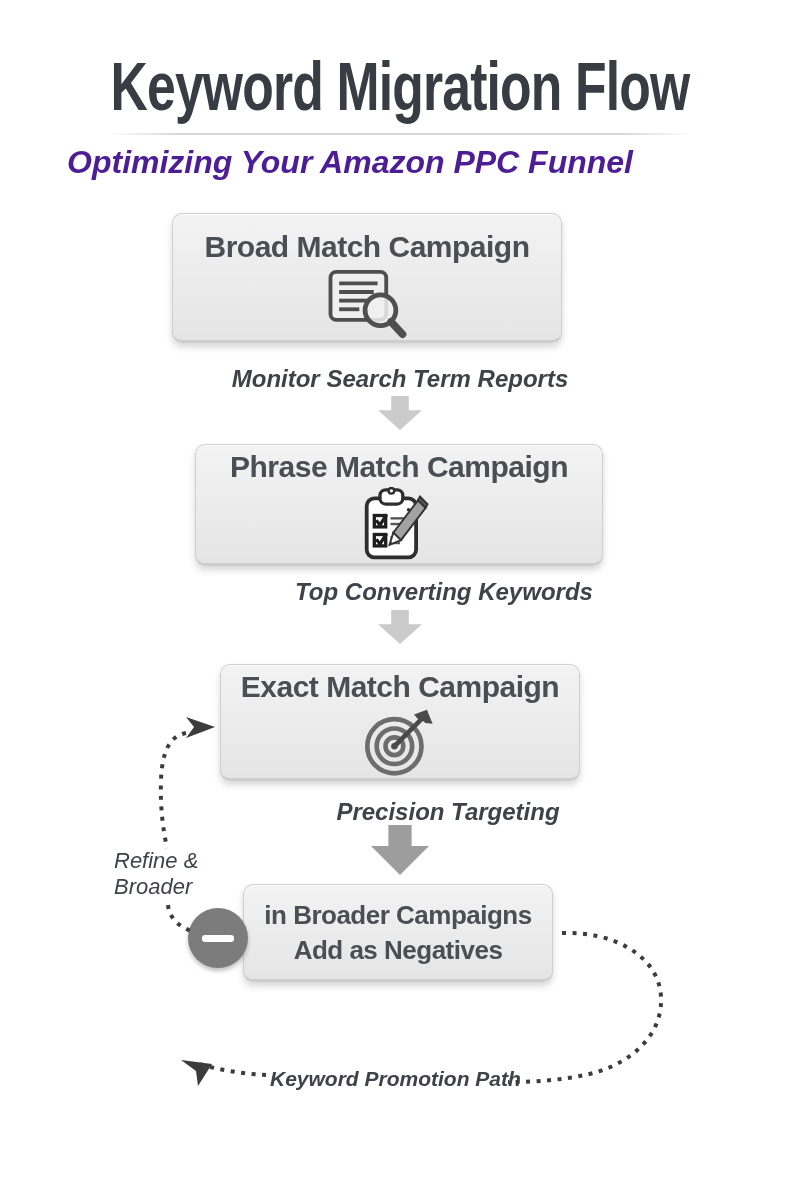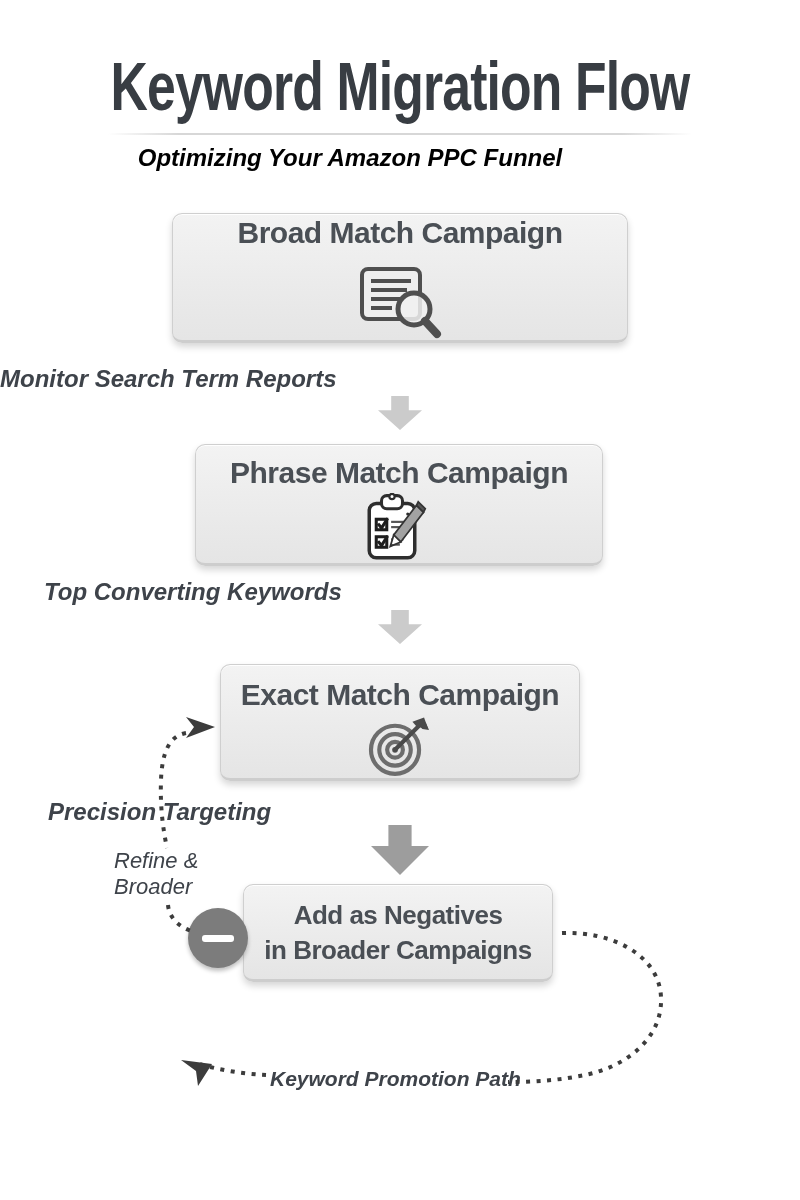--- a/index.html
+++ b/index.html
@@ -13,43 +13,43 @@
     position:absolute;top:34px;left:0;width:800px;text-align:center;
     font-size:63px;font-weight:bold;letter-spacing:-1px;color:#383d43;
     transform:scale(0.82,1.08);transform-origin:400px 50%;white-space:nowrap;
   }
   .divider{
     position:absolute;top:117px;left:108px;width:584px;height:2px;
     background:linear-gradient(90deg,rgba(215,215,215,0) 0%,#d7d7d7 12%,#d7d7d7 88%,rgba(215,215,215,0) 100%);
   }
   .subtitle{
     position:absolute;top:128px;left:0;width:700px;text-align:center;
-    font-size:24px;font-weight:bold;font-style:italic;color:#000000;
+    font-size:32px;font-weight:bold;font-style:italic;color:#4c1d95;
   }
   
   .box{
     position:absolute;box-sizing:border-box;border-radius:10px;
     background:linear-gradient(180deg,#f3f3f3 0%,#ebebeb 55%,#e5e5e5 100%);
     border:1px solid #cfcfcf;border-bottom:3px solid #cdcdcd;
     box-shadow:0 4px 7px rgba(0,0,0,0.16), inset 0 1px 0 rgba(255,255,255,0.85);
     display:flex;flex-direction:column;align-items:center;
   }
   .box-heading{
     font-size:30px;font-weight:bold;color:#4a4f55;letter-spacing:-0.5px;
     text-align:center;line-height:1.2;
   }
-  #box1{left:172px;top:197px;width:456px;height:130px;padding-top:1px;justify-content:space-between;}
-  #box2{left:195px;top:428px;width:408px;height:122px;padding-top:10px;}
-  #box3{left:220px;top:648px;width:360px;height:117px;padding-top:12px;}
+  #box1{left:172px;top:197px;width:390px;height:130px;padding-top:15px;}
+  #box2{left:195px;top:428px;width:408px;height:122px;padding-top:4px;}
+  #box3{left:220px;top:648px;width:360px;height:117px;padding-top:4px;}
   #box4{left:243px;top:868px;width:310px;height:98px;padding-top:13px;}
   #box4 .box-heading{font-size:26px;line-height:1.35;}
   .box-icon{margin-top:2px;}
   
   .step-label{
-    position:absolute;left:0;width:800px;text-align:left;
+    position:absolute;left:0;width:800px;text-align:center;
     font-size:24px;font-weight:bold;font-style:italic;color:#3e434a;
   }
   #step1{top:349px;}
   #step2{top:562px;padding-left:44px;}
   #step3{top:782px;padding-left:48px;}
   .block-arrow{
     position:absolute;
     clip-path:polygon(30% 0,70% 0,70% 42%,100% 42%,50% 100%,0 42%,30% 42%);
   }
   #arrow1{left:378px;top:380px;width:44px;height:34px;background:#cbcbcb;}
@@ -133,22 +133,22 @@
       <polygon points="58,8 72,3 77,17 63,14" fill="#4a4a4a"></polygon>
       <polygon points="66,13 74,9 78,18 70,17" fill="#4a4a4a"></polygon>
     </svg>
   </div>
 
   <div class="step-label" id="step3">Precision Targeting</div>
   <div class="block-arrow" id="arrow3"></div>
 
   <div class="box" id="box4">
     <div class="box-heading">
+      <div>in Broader Campaigns</div>
       <div>Add as Negatives</div>
-      <div>in Broader Campaigns</div>
     </div>
   </div>
 
   <div class="minus-circle">
     <div class="minus-bar"></div>
   </div>
 
   <div class="refine-label">
     <div>Refine &amp;</div>
     <div>Broader</div>

